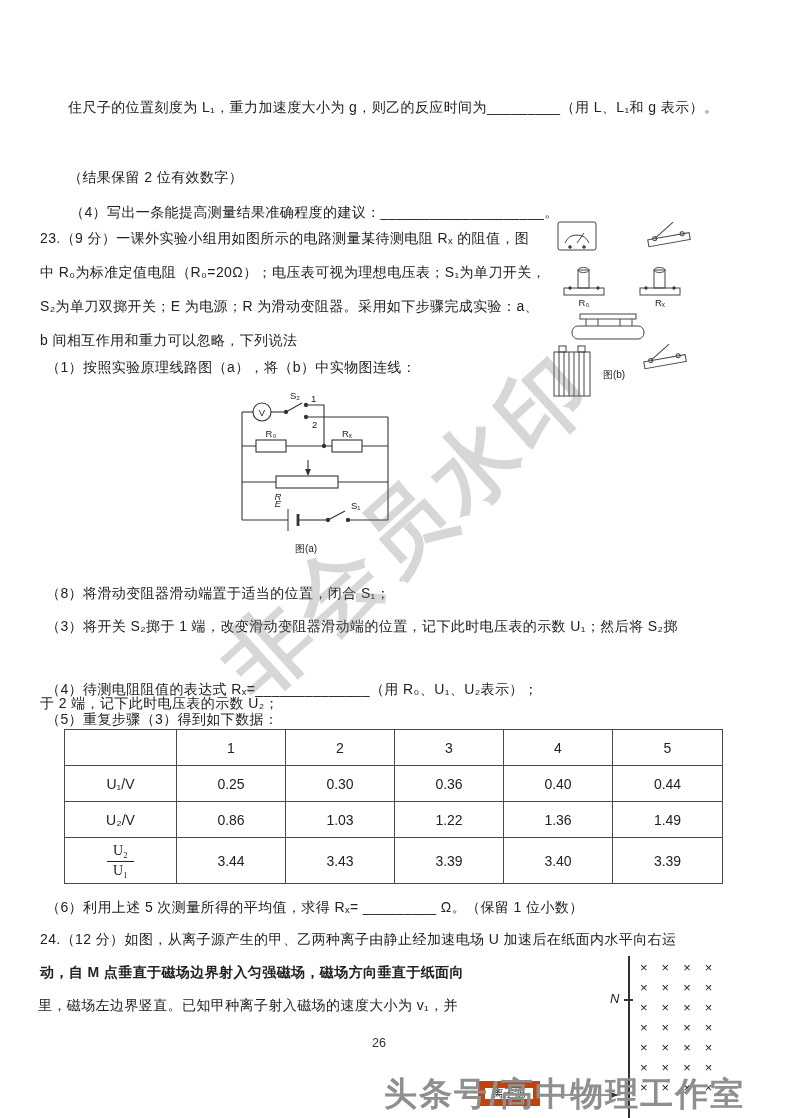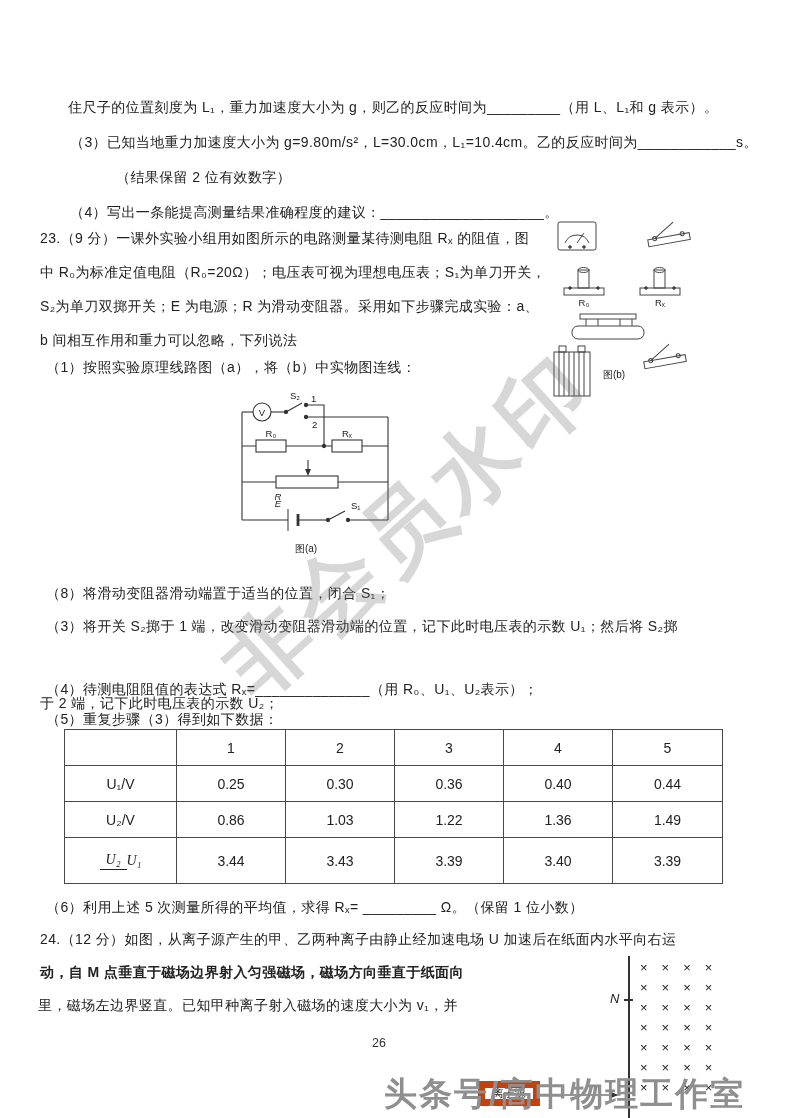--- a/index.html
+++ b/index.html
@@ -49,23 +49,23 @@
     width:658px; border-collapse:collapse; table-layout:fixed;
     z-index:2; background:transparent;
   }
   .dtable td {
     border:1px solid #4a4a4a;
     text-align:center; vertical-align:middle;
     font-size:14px; color:#222; height:36px;
   }
   .dtable tr.frac-row td { height:46px; }
   .frac {
-    display:inline-flex; flex-direction:row; 
+    display:inline-flex; flex-direction:column; 
     font-family:"Liberation Serif","DejaVu Serif",serif;
-    font-style:italic; font-size:14px; line-height:1.15;
+    font-size:14px; line-height:1.15;
   }
   .frac .num { border-bottom:1px solid #222; padding:0 6px 1px; }
   .frac .den { padding-top:1px; }
   .figwrap { position:absolute; z-index:1; }
   .q24fig { position:absolute; left:598px; top:952px; width:192px; height:166px; overflow:hidden; z-index:2; }
   .q24fig .vline { position:absolute; left:30px; top:4px; width:1.6px; height:162px; background:#333; }
   .q24fig .ntick { position:absolute; left:26px; top:47px; width:9px; height:2px; background:#333; }
   .xrow {
     position:absolute; left:42px;
     font-size:13px; color:#222;
@@ -82,22 +82,21 @@
   svg text { font-family:"Liberation Sans","DejaVu Sans",sans-serif; fill:#222; }
 </style>
 </head>
 <body>
 
 <div class="page">
 
   <div class="wm-diag">非会员水印</div>
 
   <div class="t" style="left:68px; top:98px;">住尺子的位置刻度为 L₁，重力加速度大小为 g，则乙的反应时间为_________（用 L、L₁和 g 表示）。</div>
-  <div class="t" style="left:70px; top:133px;">（3）已知当地重力加速度大小为 g=9.80m/s²，L=30.0cm，L₁=10.4cm。乙的反应时间为____________s。</div>
-  <div class="t" style="left:68px; top:168px;margin-left:48px;">（结果保留 2 位有效数字）</div>
+  <div class="t" style="left:68px; top:168px;">（结果保留 2 位有效数字）</div>
   <div class="t" style="left:70px; top:203px;">（4）写出一条能提高测量结果准确程度的建议：____________________。</div>
 
   <div class="t" style="left:40px; top:229px;">23.（9 分）一课外实验小组用如图所示的电路测量某待测电阻 Rₓ 的阻值，图</div>
   <div class="t" style="left:40px; top:263px;">中 R₀为标准定值电阻（R₀=20Ω）；电压表可视为理想电压表；S₁为单刀开关，</div>
   <div class="t" style="left:40px; top:331px;">b 间相互作用和重力可以忽略，下列说法</div>
   <div class="t" style="left:40px; top:297px;">S₂为单刀双掷开关；E 为电源；R 为滑动变阻器。采用如下步骤完成实验：a、</div>
   <div class="t" style="left:46px; top:358px;">（1）按照实验原理线路图（a），将（b）中实物图连线：</div>
 
   <svg class="figwrap" viewBox="0 0 180 168" style="left:228px; top:390px; width:180px; height:168px;">
     <g fill="none" stroke="#333" stroke-width="1.1">

